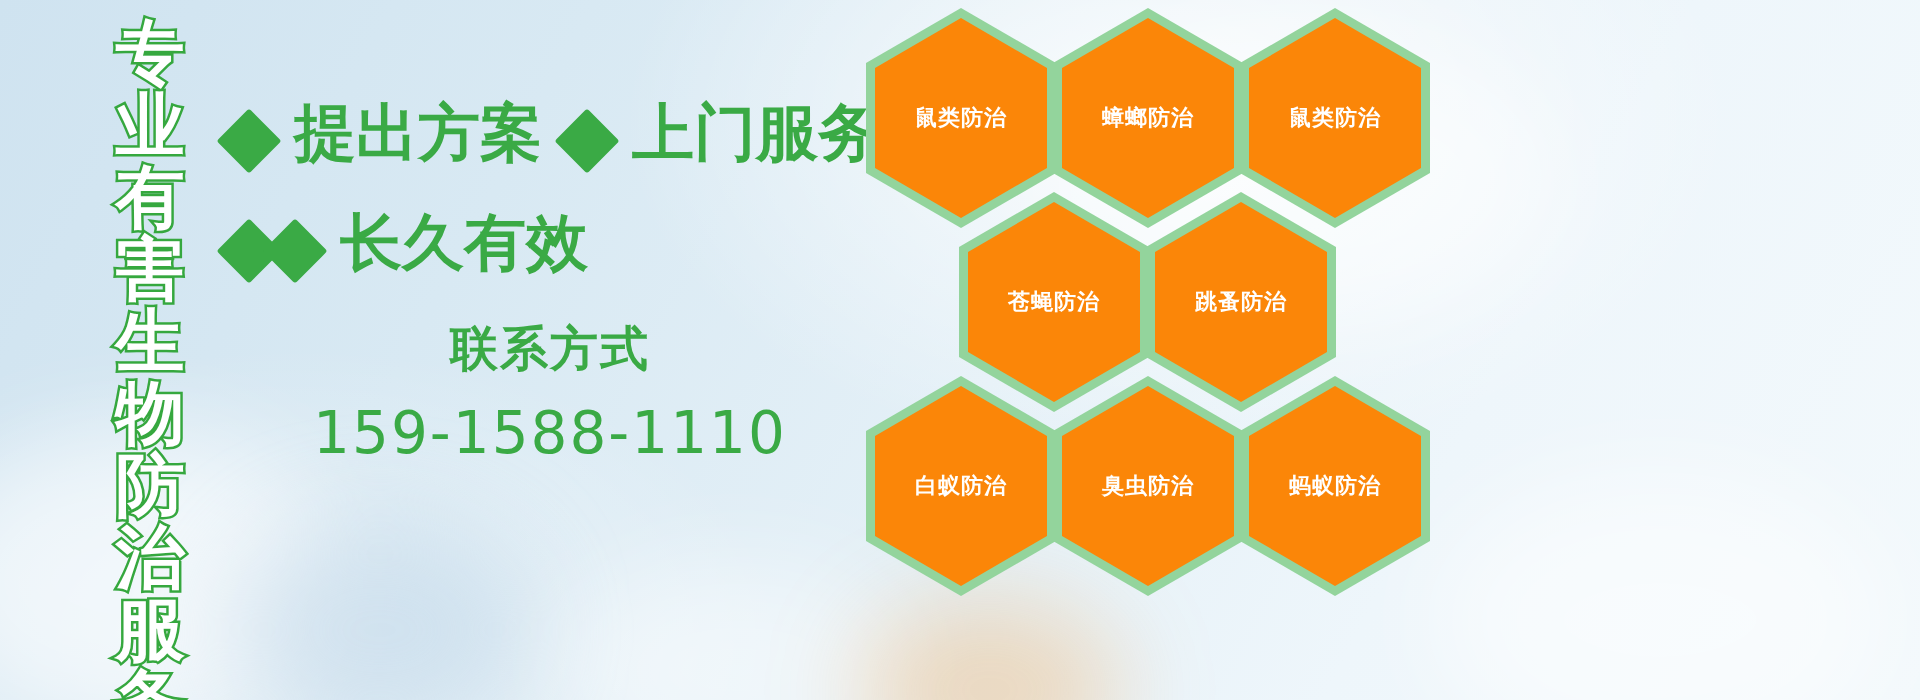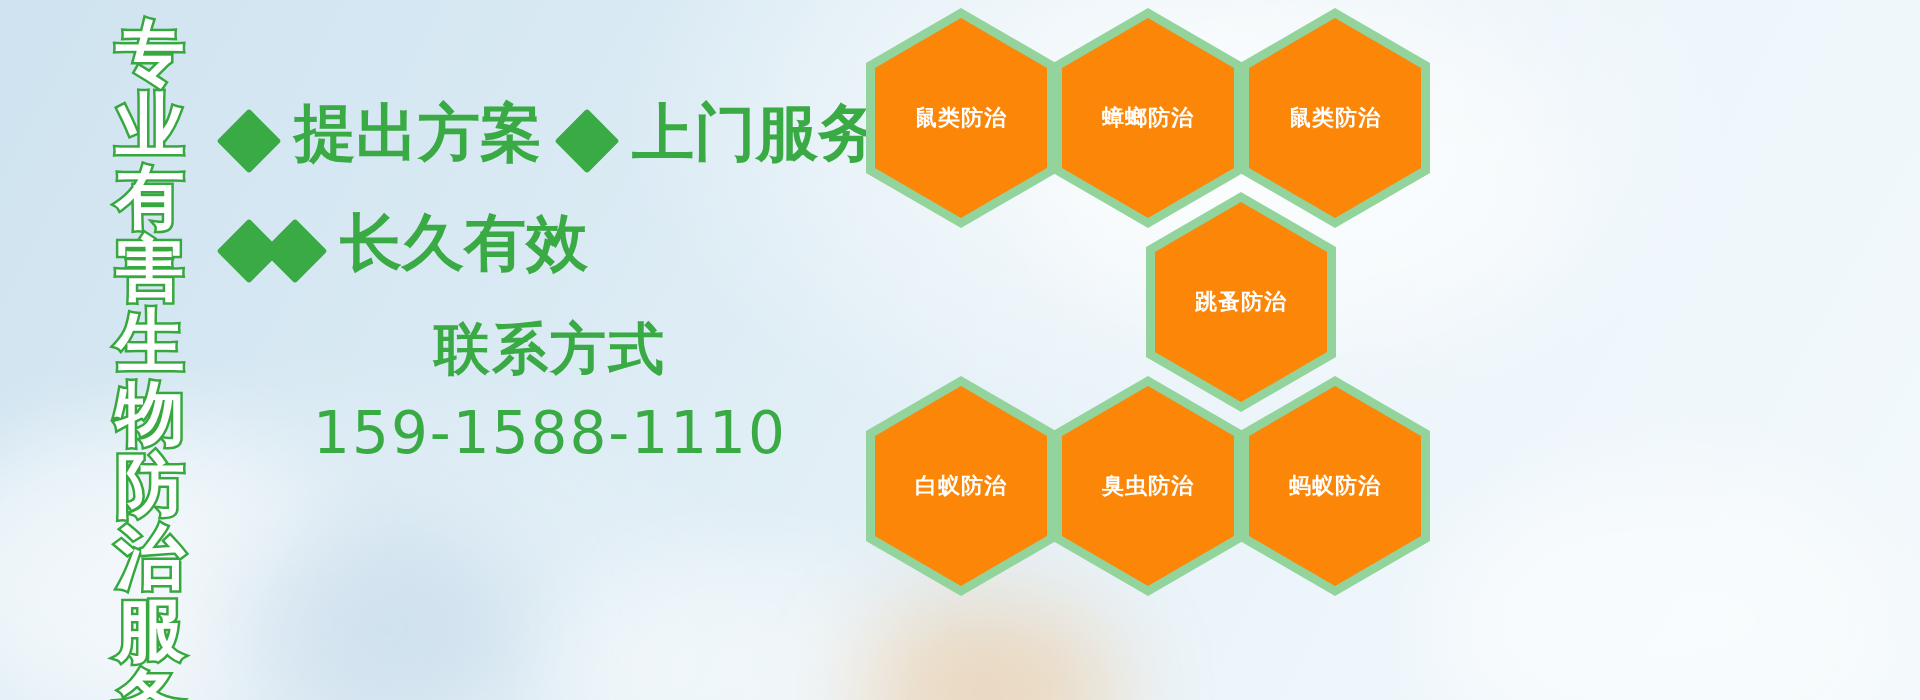--- a/index.html
+++ b/index.html
@@ -49,21 +49,21 @@
   }
   .feature-text{
     font-size:62px;font-weight:bold;color:#3aaa45;
     margin:0 22px 0 22px;white-space:nowrap;line-height:62px;
   }
   .feature-text.second{margin-right:0;}
 
   
   #contact{position:absolute;left:250px;top:318px;width:600px;text-align:center;z-index:5;}
   #contact-title{
-    font-size:56px;font-weight:bold;color:#3aaa45;line-height:62px;
+    font-size:48px;font-weight:bold;color:#3aaa45;line-height:62px;
     margin-bottom:16px;letter-spacing:2px;
   }
   .phone{
     font-size:58px;color:#3aaa45;line-height:74px;letter-spacing:2px;
     font-family:"DejaVu Sans","Liberation Sans",sans-serif;font-weight:400;
   }
 
   
   #hexgrid{position:absolute;left:860px;top:0;width:600px;height:580px;z-index:6;}
   .hex{
@@ -144,20 +144,25 @@
       <span class="outer"></span>
       <span class="inner"></span>
       <span class="hex-label">蟑螂防治</span>
     </div>
     <div class="hex" style="left:380px;top:8px;">
       <span class="outer"></span>
       <span class="inner"></span>
       <span class="hex-label">鼠类防治</span>
     </div>
 
+    <div class="hex" style="left:99px;top:192px;">
+      <span class="outer"></span>
+      <span class="inner"></span>
+      <span class="hex-label">苍蝇防治</span>
+    </div>
     <div class="hex" style="left:286px;top:192px;">
       <span class="outer"></span>
       <span class="inner"></span>
       <span class="hex-label">跳蚤防治</span>
     </div>
 
     <div class="hex" style="left:6px;top:376px;">
       <span class="outer"></span>
       <span class="inner"></span>
       <span class="hex-label">白蚁防治</span>

